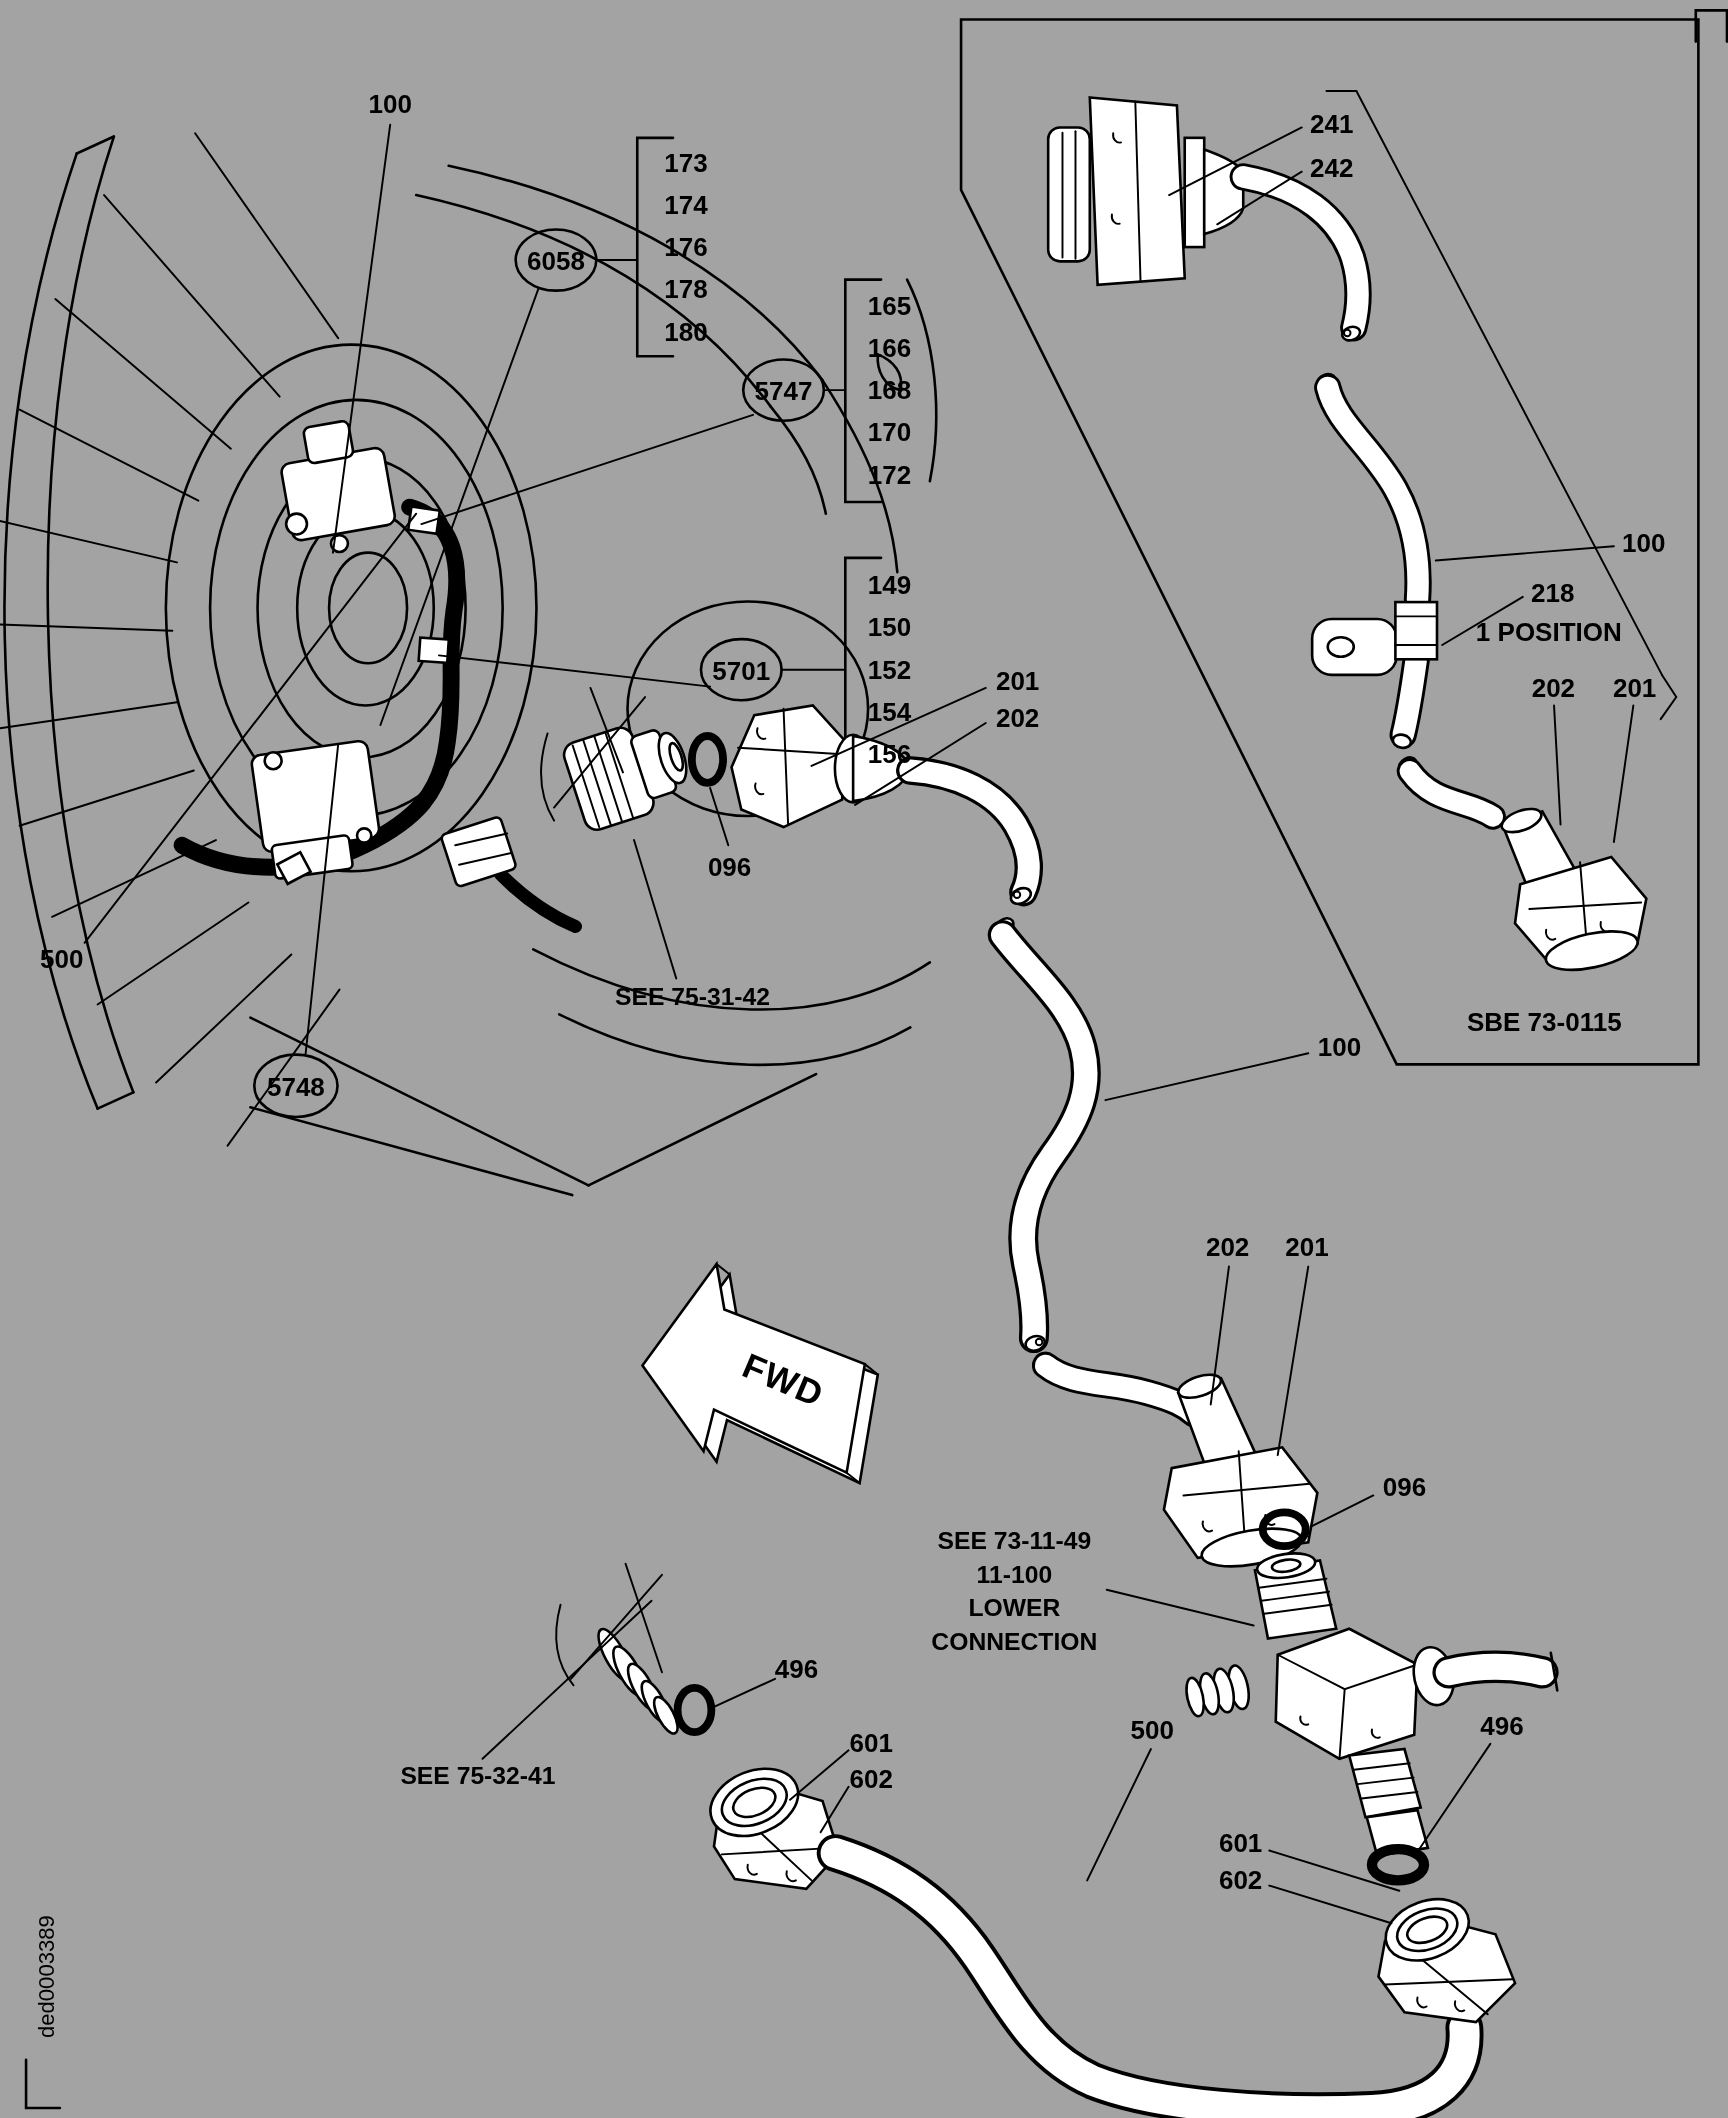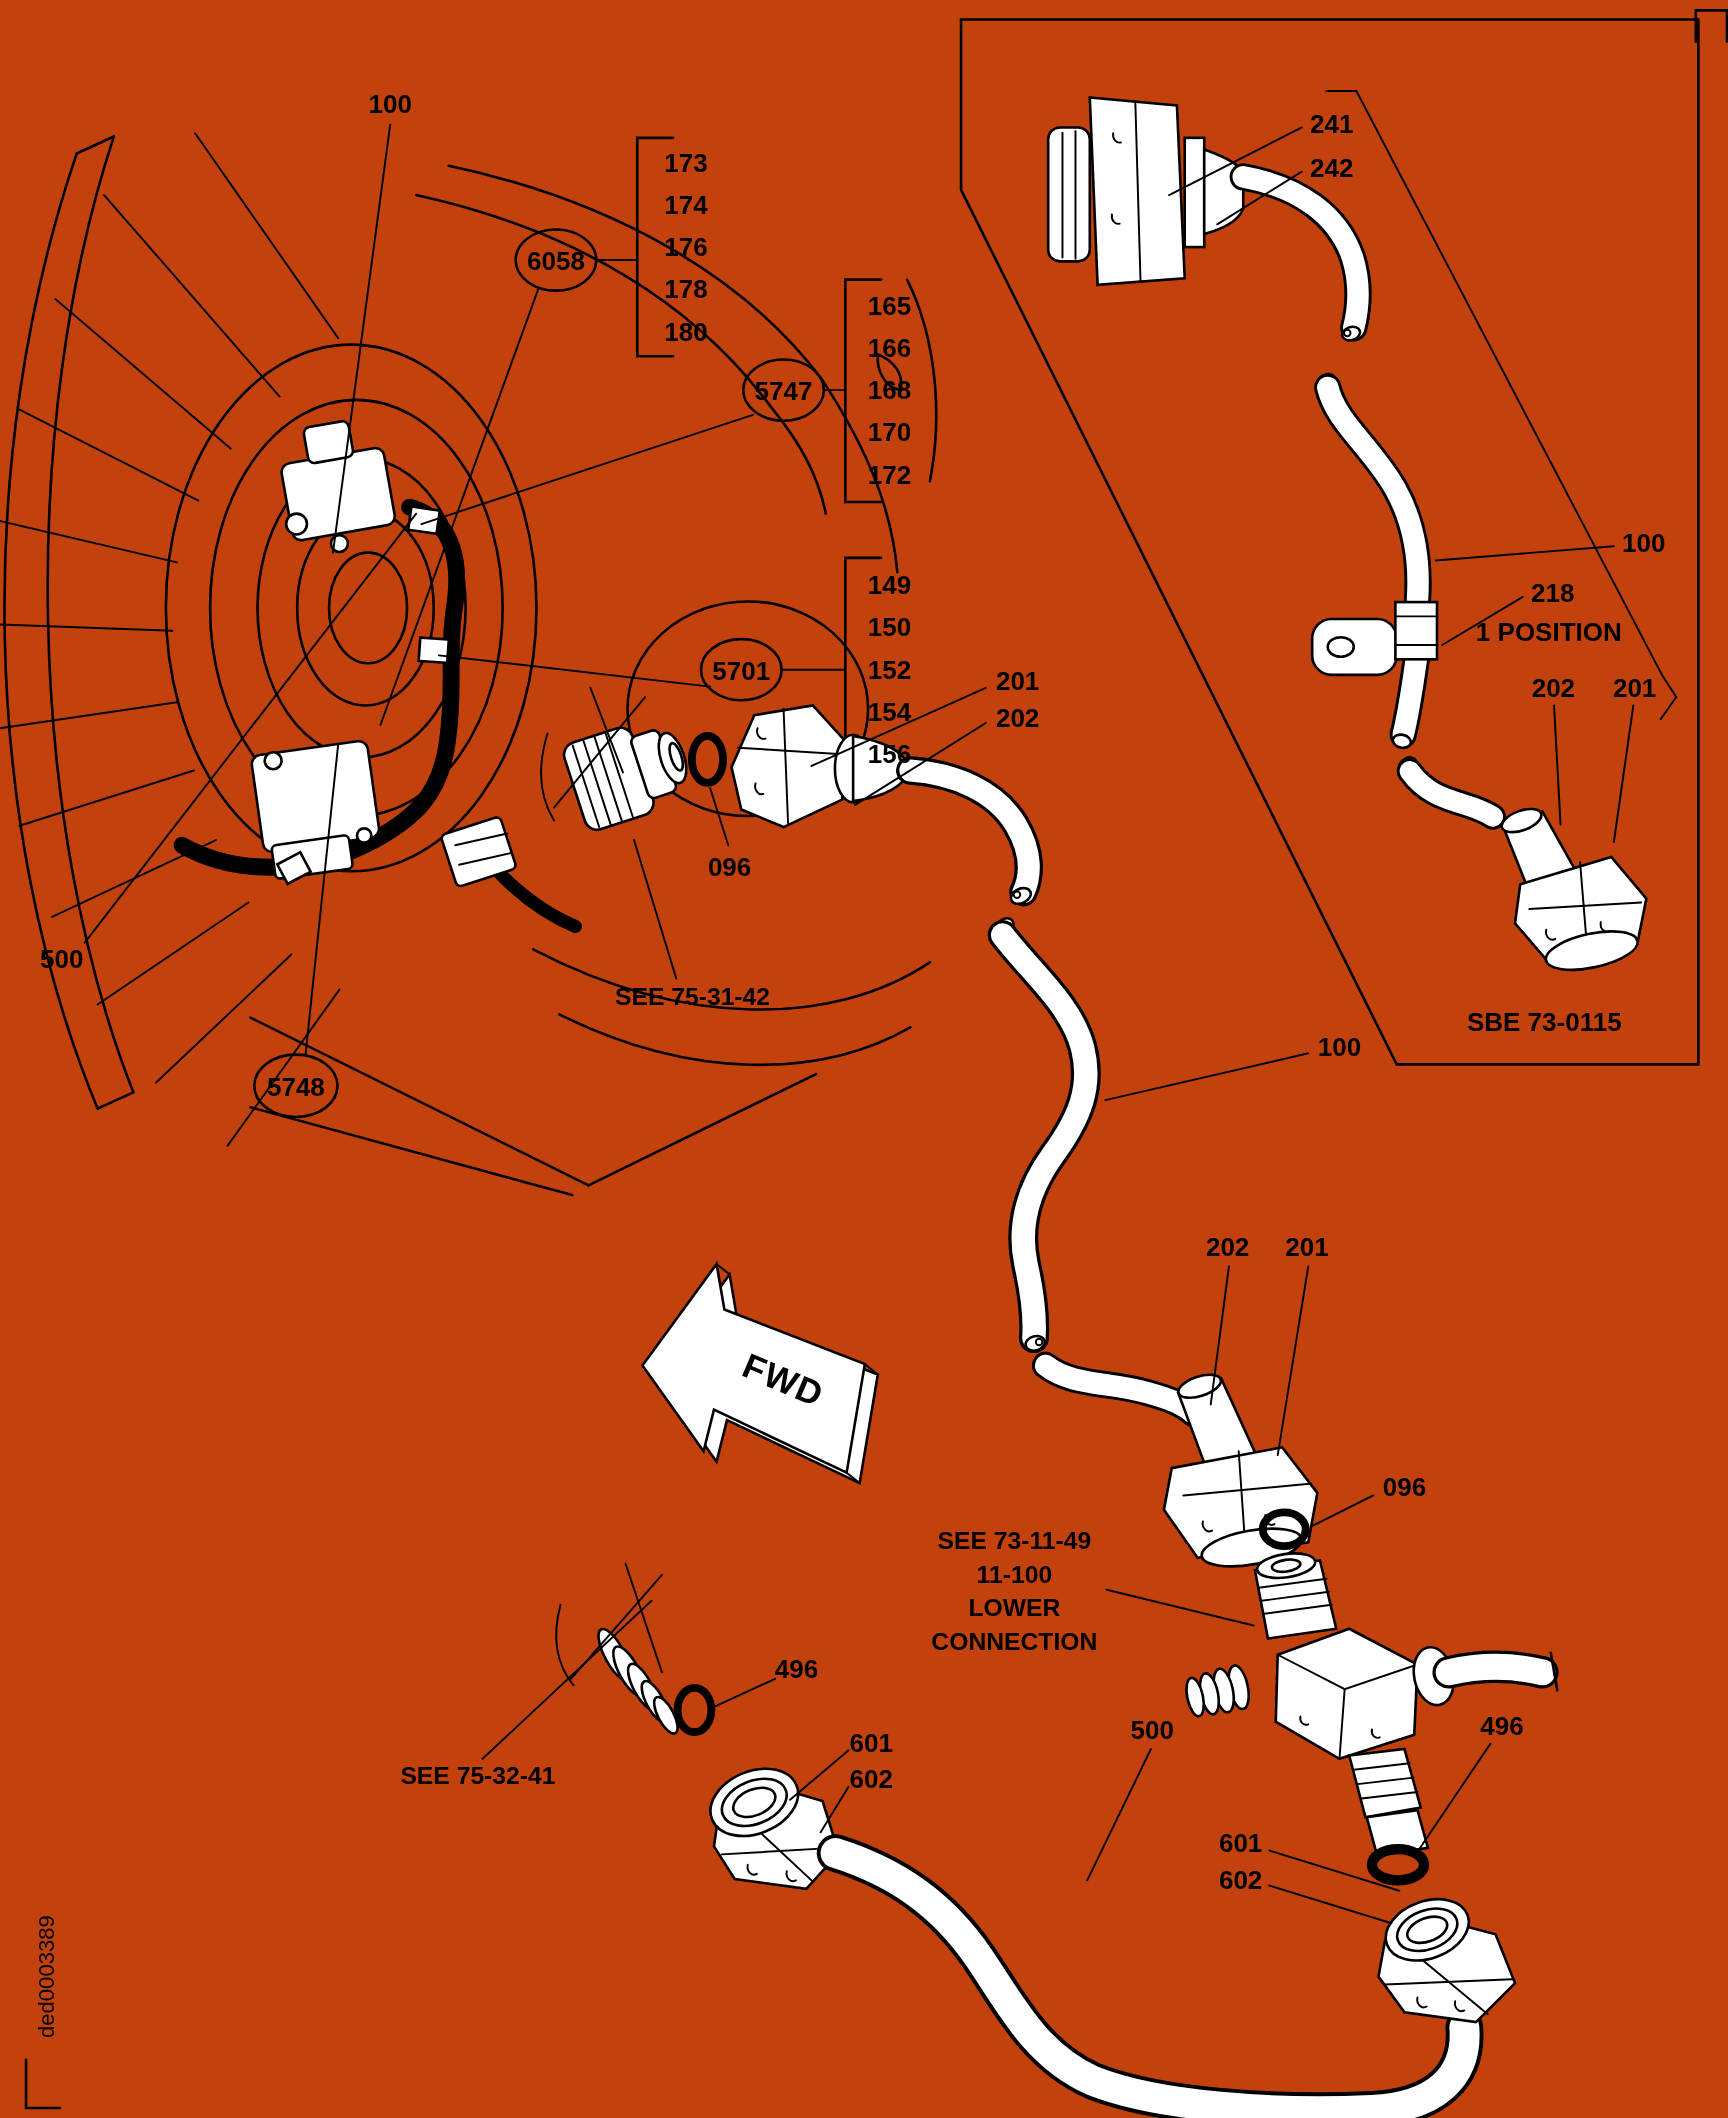--- a/index.html
+++ b/index.html
@@ -1,16 +1,16 @@
 <!DOCTYPE html>
 <html style="font-size:10.4px"><head>
 <meta charset="utf-8">
 <style>
   html,body{margin:0;padding:0;background:#fff;}
-  .page{position:relative;width:1729px;height:2119px;background:#c2410c;overflow:hidden;}
+  .page{position:relative;width:1729px;height:2119px;background:#a3a3a3;overflow:hidden;}
   svg{position:absolute;left:0;top:0;display:block;}
   svg *{vector-effect:none;}
   .ln{stroke:#000;fill:none;stroke-width:4;stroke-linecap:round;}
   .thin{stroke:#000;fill:none;stroke-width:3;stroke-linecap:round;}
   .lead{stroke:#000;fill:none;stroke-width:3;stroke-linecap:round;}
   .tubeO{stroke:#000;fill:none;stroke-linecap:round;}
   .tubeI{stroke:#fff;fill:none;stroke-linecap:round;}
   .wht{fill:#fff;stroke:#000;stroke-width:4;}
   .oring{fill:none;stroke:#000;}
   .lb{font-family:"Liberation Sans",sans-serif;font-weight:700;font-size:40px;fill:#000;}

